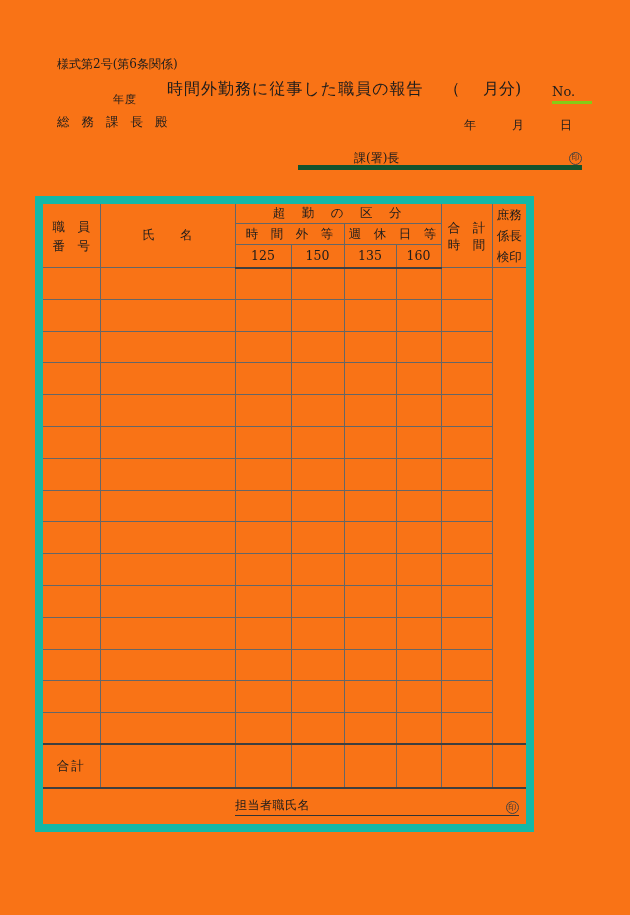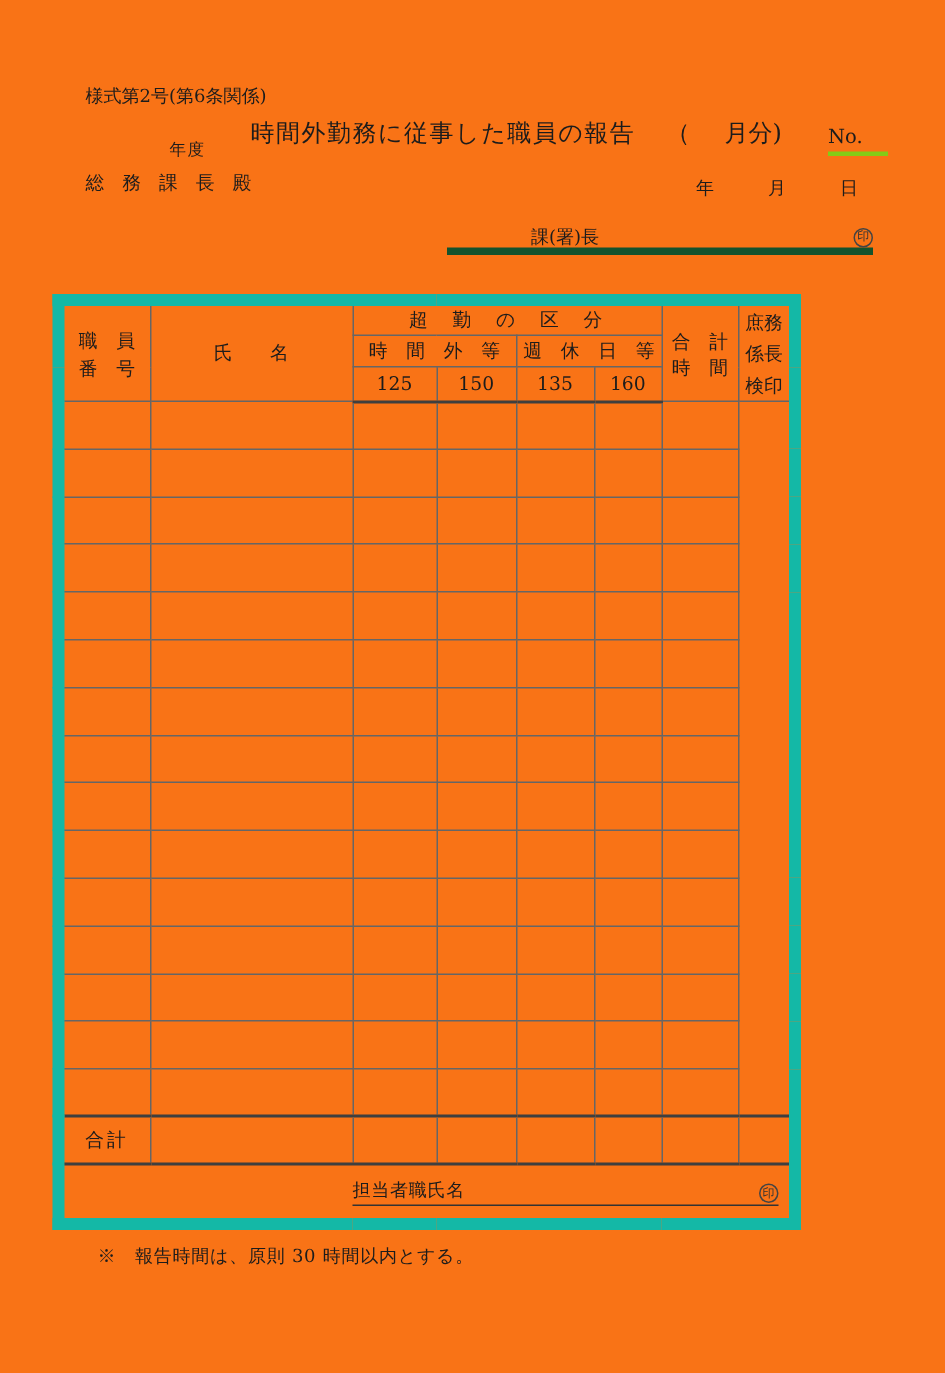--- a/index.html
+++ b/index.html
@@ -58,21 +58,21 @@
   tr.hrow3 { height: 22px; }
   tr.hrow3 th { border-bottom: 2px solid #3f3f3f; margin-left: 15px; }
   th.num-cell { text-align: left; padding-left: 4px; }
   th.col-staff { vertical-align: bottom; padding-bottom: 6px; line-height: 19px; }
   th.col-name  { vertical-align: bottom; padding-bottom: 11px; font-size: 15px; }
   th.col-total { vertical-align: bottom; padding-bottom: 5px; line-height: 17px; }
   th.col-seal  { vertical-align: top; padding-top: 3px; line-height: 21px; font-size: 12px; }
   th.span-head { letter-spacing: 2px; }
 
   tr.body-row { height: 31.8px; }
-  tr.total-row { height: 32px; }
+  tr.total-row { height: 44px; }
   tr.total-row td { border-top: 2px solid #3f3f3f; border-bottom: 2px solid #3f3f3f; }
   td.total-label-cell {
     text-align: left; padding-left: 11px; font-size: 14px; letter-spacing: 2px;
   }
   tr.sig-row { height: 40px; }
   td.sig-cell { vertical-align: bottom; padding-bottom: 5px; }
   .sig-line {
     margin-left: 192px; width: 284px; border-bottom: 1px solid #333;
     display: flex; justify-content: space-between; align-items: flex-end;
     font-size: 12px; padding-bottom: 1px; letter-spacing: 0.5px;
@@ -299,15 +299,14 @@
         <td colspan="8" class="sig-cell">
           <div class="sig-line">
             <span>担当者職氏名</span>
             <span class="seal">印</span>
           </div>
         </td>
       </tr>
     </tbody>
   </table>
 
-  <div class="abs note-1">※　報告時間は、原則 30 時間以内とする。</div>
 
 </div>
 
 </body></html>

